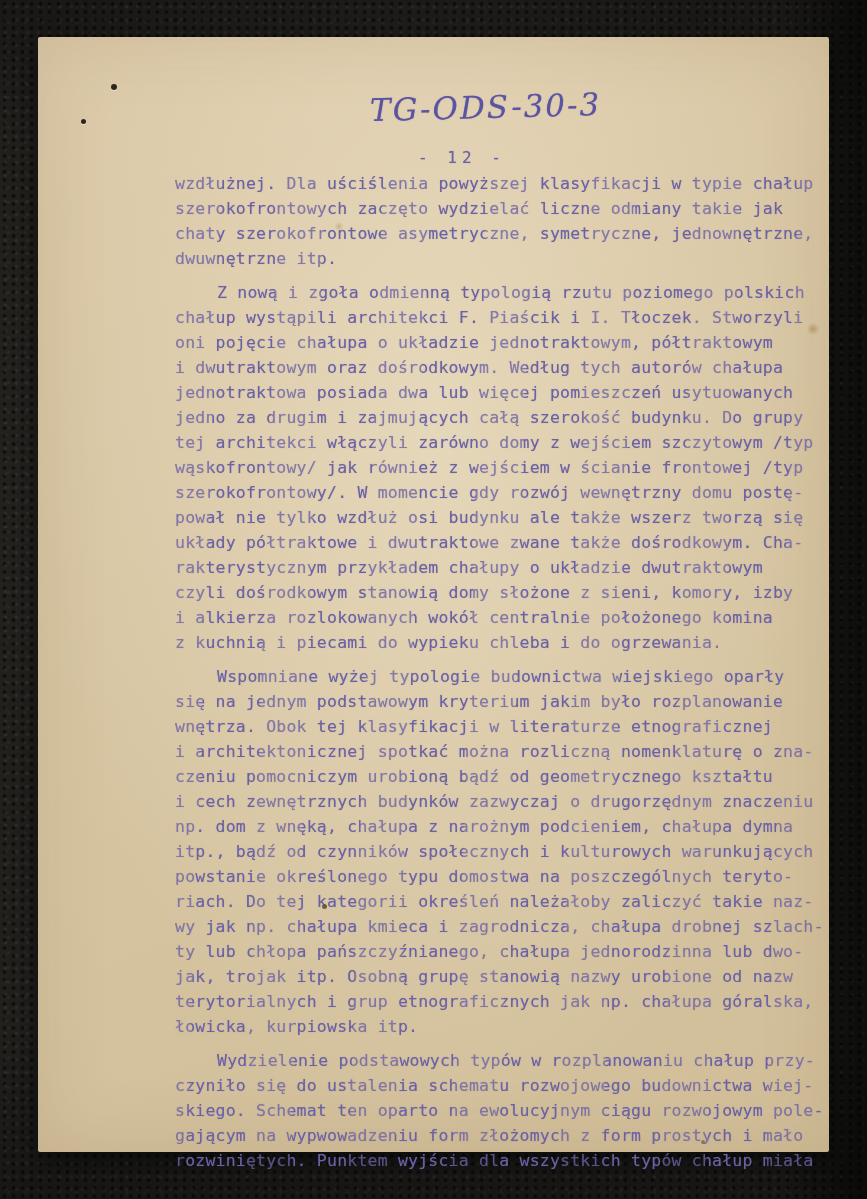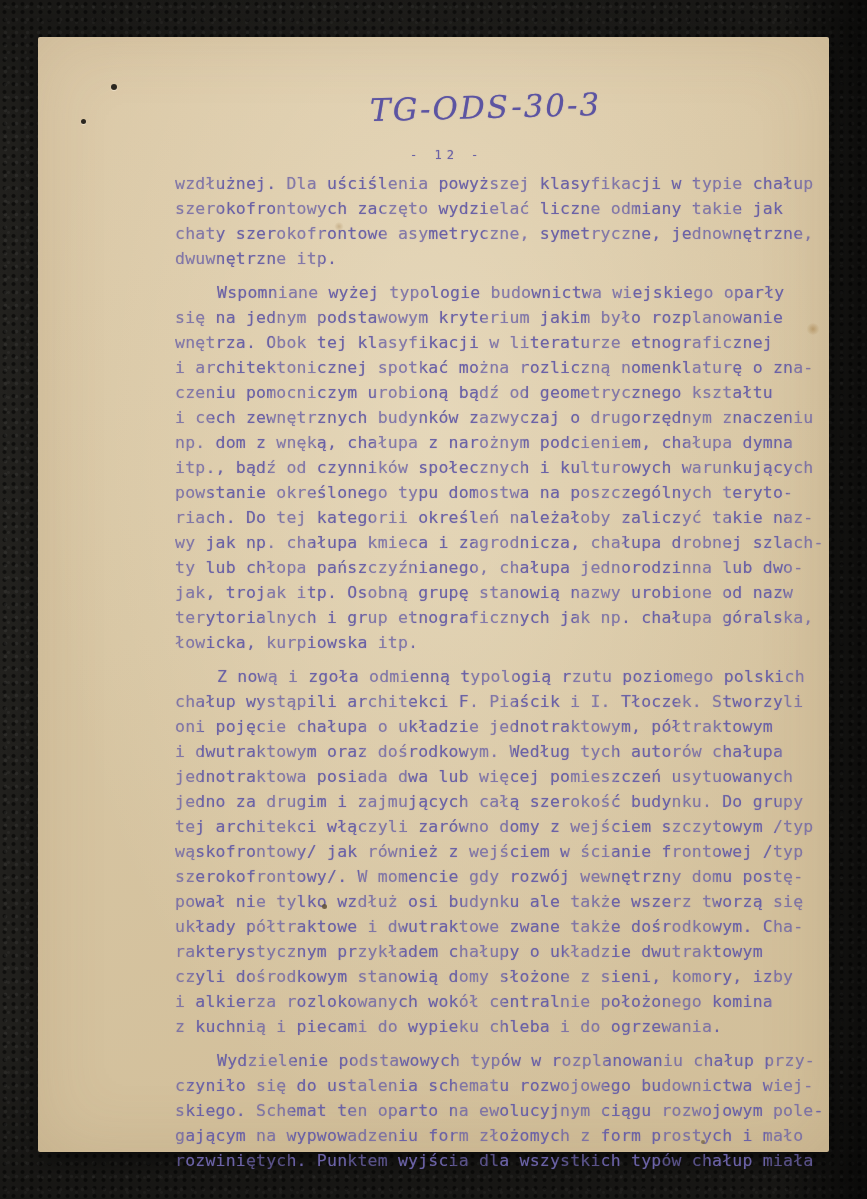--- a/index.html
+++ b/index.html
@@ -29,22 +29,22 @@
   }
   .handwritten{
     position:absolute;left:332px;top:52px;
     font-family:"DejaVu Serif", serif;font-style:italic;
     font-size:31px;color:#5c54a2;letter-spacing:2px;
     transform:rotate(-1.5deg);
     text-shadow:0 0 1px rgba(92,84,162,0.5);
     white-space:nowrap;
   }
   .pagenum{
-    position:absolute;left:372px;top:111px;
-    font-size:12px;letter-spacing:5px;color:#6b62a6;
+    position:absolute;left:380px;top:111px;
+    font-size:16px;letter-spacing:5px;color:#6b62a6;
     text-shadow:0 0 1px rgba(107,98,166,0.55);
     white-space:nowrap;
   }
   .body{
     position:absolute;left:137px;top:134px;width:666px;
     font-size:16.5px;line-height:25px;letter-spacing:0.2px;
     color:#6b62a6;
     text-shadow:0 0 1px rgba(107,98,166,0.5);
     -webkit-mask-image:repeating-linear-gradient(92deg, rgba(0,0,0,0.8) 0 46px, rgba(0,0,0,1) 46px 104px);
     mask-image:repeating-linear-gradient(92deg, rgba(0,0,0,0.8) 0 46px, rgba(0,0,0,1) 46px 104px);
@@ -69,50 +69,50 @@
 
     <div class="handwritten">TG-ODS-30-3</div>
 
     <div class="pagenum">- 12 -</div>
 
     <div class="body">
       <p>wzdłużnej. Dla uściślenia powyższej klasyfikacji w typie chałup
 szerokofrontowych zaczęto wydzielać liczne odmiany takie jak
 chaty szerokofrontowe asymetryczne, symetryczne, jednownętrzne,
 dwuwnętrzne itp.</p>
+      <p class="indented">Z nową i zgoła odmienną typologią rzutu poziomego polskich
+chałup wystąpili architekci F. Piaścik i I. Tłoczek. Stworzyli
+oni pojęcie chałupa o układzie jednotraktowym, półtraktowym
+i dwutraktowym oraz dośrodkowym. Według tych autorów chałupa
+jednotraktowa posiada dwa lub więcej pomieszczeń usytuowanych
+jedno za drugim i zajmujących całą szerokość budynku. Do grupy
+tej architekci włączyli zarówno domy z wejściem szczytowym /typ
+wąskofrontowy/ jak również z wejściem w ścianie frontowej /typ
+szerokofrontowy/. W momencie gdy rozwój wewnętrzny domu postę-
+pował nie tylko wzdłuż osi budynku ale także wszerz tworzą się
+układy półtraktowe i dwutraktowe zwane także dośrodkowym. Cha-
+rakterystycznym przykładem chałupy o układzie dwutraktowym
+czyli dośrodkowym stanowią domy słożone z sieni, komory, izby
+i alkierza rozlokowanych wokół centralnie położonego komina
+z kuchnią i piecami do wypieku chleba i do ogrzewania.</p>
       <p class="indented">Wspomniane wyżej typologie budownictwa wiejskiego oparły
 się na jednym podstawowym kryterium jakim było rozplanowanie
 wnętrza. Obok tej klasyfikacji w literaturze etnograficznej
 i architektonicznej spotkać można rozliczną nomenklaturę o zna-
 czeniu pomocniczym urobioną bądź od geometrycznego kształtu
 i cech zewnętrznych budynków zazwyczaj o drugorzędnym znaczeniu
 np. dom z wnęką, chałupa z narożnym podcieniem, chałupa dymna
 itp., bądź od czynników społecznych i kulturowych warunkujących
 powstanie określonego typu domostwa na poszczególnych teryto-
 riach. Do tej kategorii określeń należałoby zaliczyć takie naz-
 wy jak np. chałupa kmieca i zagrodnicza, chałupa drobnej szlach-
 ty lub chłopa pańszczyźnianego, chałupa jednorodzinna lub dwo-
 jak, trojak itp. Osobną grupę stanowią nazwy urobione od nazw
 terytorialnych i grup etnograficznych jak np. chałupa góralska,
 łowicka, kurpiowska itp.</p>
-      <p class="indented">Z nową i zgoła odmienną typologią rzutu poziomego polskich
-chałup wystąpili architekci F. Piaścik i I. Tłoczek. Stworzyli
-oni pojęcie chałupa o układzie jednotraktowym, półtraktowym
-i dwutraktowym oraz dośrodkowym. Według tych autorów chałupa
-jednotraktowa posiada dwa lub więcej pomieszczeń usytuowanych
-jedno za drugim i zajmujących całą szerokość budynku. Do grupy
-tej architekci włączyli zarówno domy z wejściem szczytowym /typ
-wąskofrontowy/ jak również z wejściem w ścianie frontowej /typ
-szerokofrontowy/. W momencie gdy rozwój wewnętrzny domu postę-
-pował nie tylko wzdłuż osi budynku ale także wszerz tworzą się
-układy półtraktowe i dwutraktowe zwane także dośrodkowym. Cha-
-rakterystycznym przykładem chałupy o układzie dwutraktowym
-czyli dośrodkowym stanowią domy słożone z sieni, komory, izby
-i alkierza rozlokowanych wokół centralnie położonego komina
-z kuchnią i piecami do wypieku chleba i do ogrzewania.</p>
       <p class="indented">Wydzielenie podstawowych typów w rozplanowaniu chałup przy-
 czyniło się do ustalenia schematu rozwojowego budownictwa wiej-
 skiego. Schemat ten oparto na ewolucyjnym ciągu rozwojowym pole-
 gającym na wypwowadzeniu form złożomych z form prostych i mało
 rozwiniętych. Punktem wyjścia dla wszystkich typów chałup miała</p>
     </div>
 
     <div class="speck" style="left:284px;top:867px;width:5px;height:5px;background:#5e4f35;opacity:.85;"></div>
     <div class="speck" style="left:663px;top:1103px;width:4px;height:4px;background:#6e5d40;opacity:.7;"></div>
     <div class="stain" style="left:768px;top:286px;width:14px;height:12px;background:radial-gradient(circle, rgba(150,108,48,0.45), rgba(150,108,48,0) 70%);"></div>

